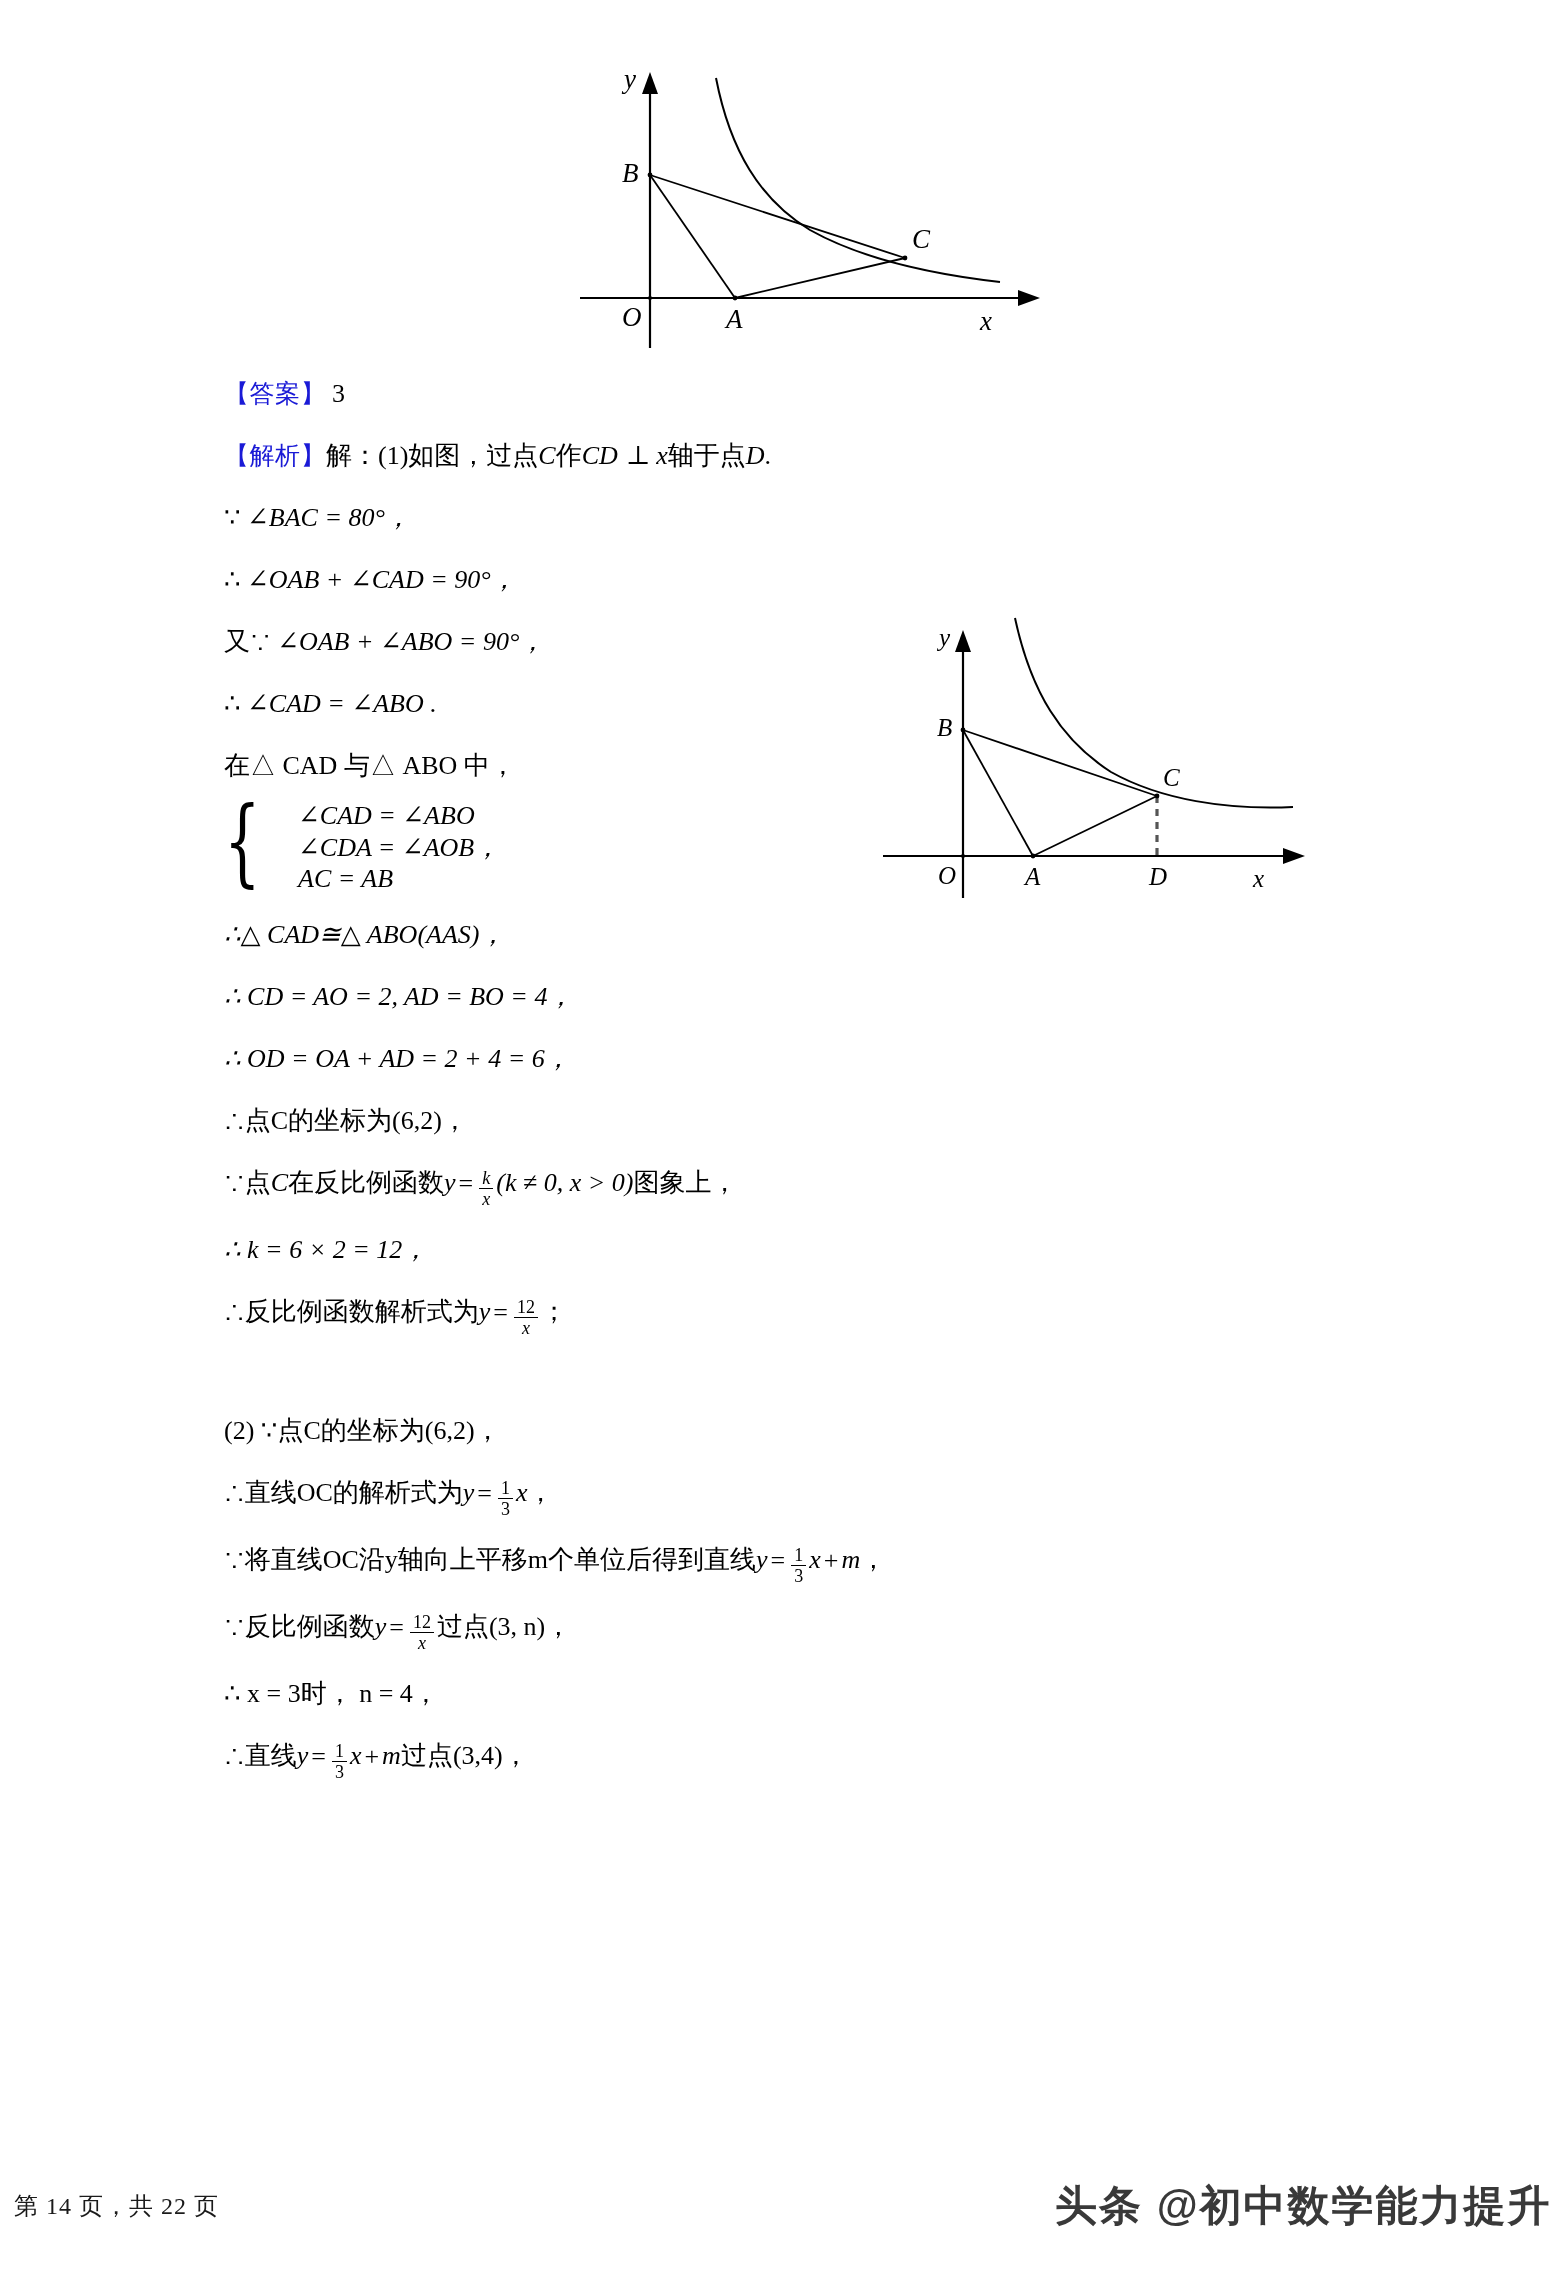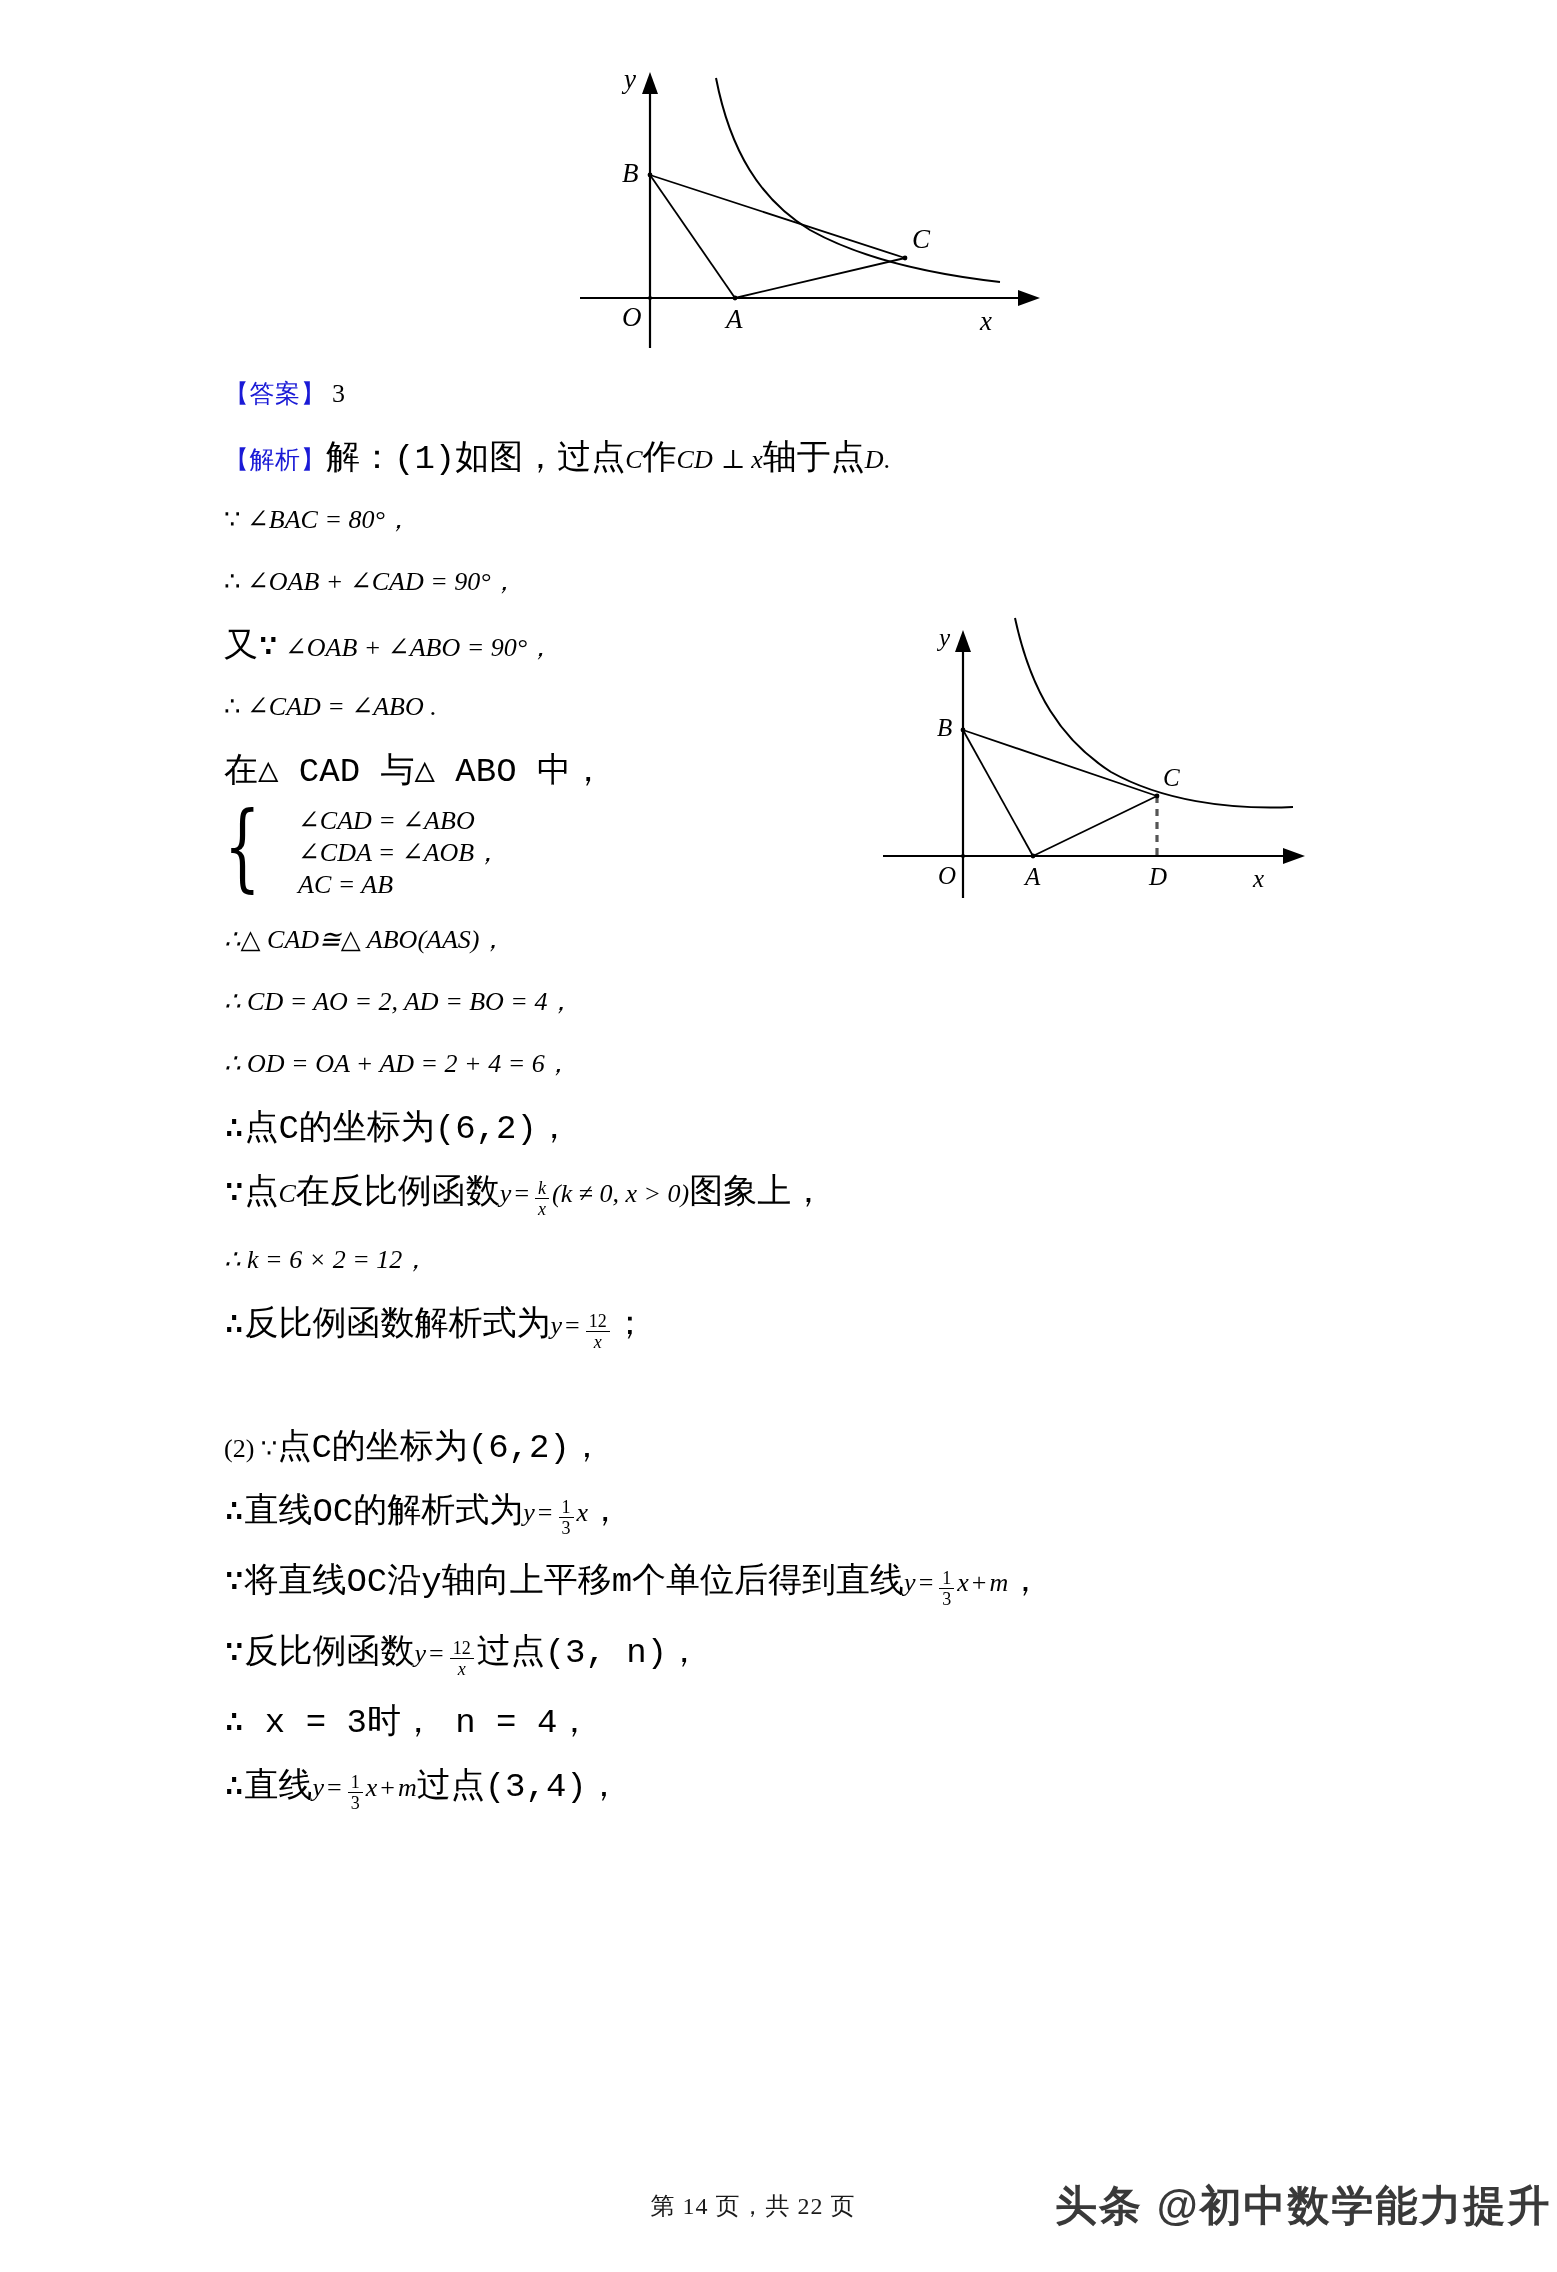--- a/index.html
+++ b/index.html
@@ -75,22 +75,22 @@
   }
   .line.gap-after { margin-bottom: 28px; }
   .tag {
     color: #1a1ad6;
     font-family: "Liberation Sans", "DejaVu Sans", sans-serif;
     font-size: 25px;
     font-weight: 500;
     letter-spacing: 0.5px;
   }
   .cn {
-    font-family: Liberation Mono, monospace;
-    font-size: 34px;
+    font-family: Liberation Serif, serif;
+    font-size: 26px;
     text-align: right;
   }
   .mi {
     font-style: italic;
     font-family: "Liberation Serif", "DejaVu Serif", serif;
     font-size: 26px;
   }
   .mn {
     font-family: "Liberation Serif", "DejaVu Serif", serif;
     font-size: 26px;
@@ -145,24 +145,23 @@
     display: block;
     font-size: 26px;
     line-height: 1.22;
     white-space: nowrap;
     margin-left: 40px;
   }
 
   
   .footer {
     position: absolute;
-    left: 8px;
+    left: 14px;
     top: 2190px;
     width: 1490px;
-    text-align: center;
   }
   .footer-text {
     font-family: "Liberation Serif", "DejaVu Serif", serif;
     font-size: 24px;
     color: #1a1a1a;
     letter-spacing: 1px;
   }
   .watermark {
     position: absolute;
     left: 1055px;

